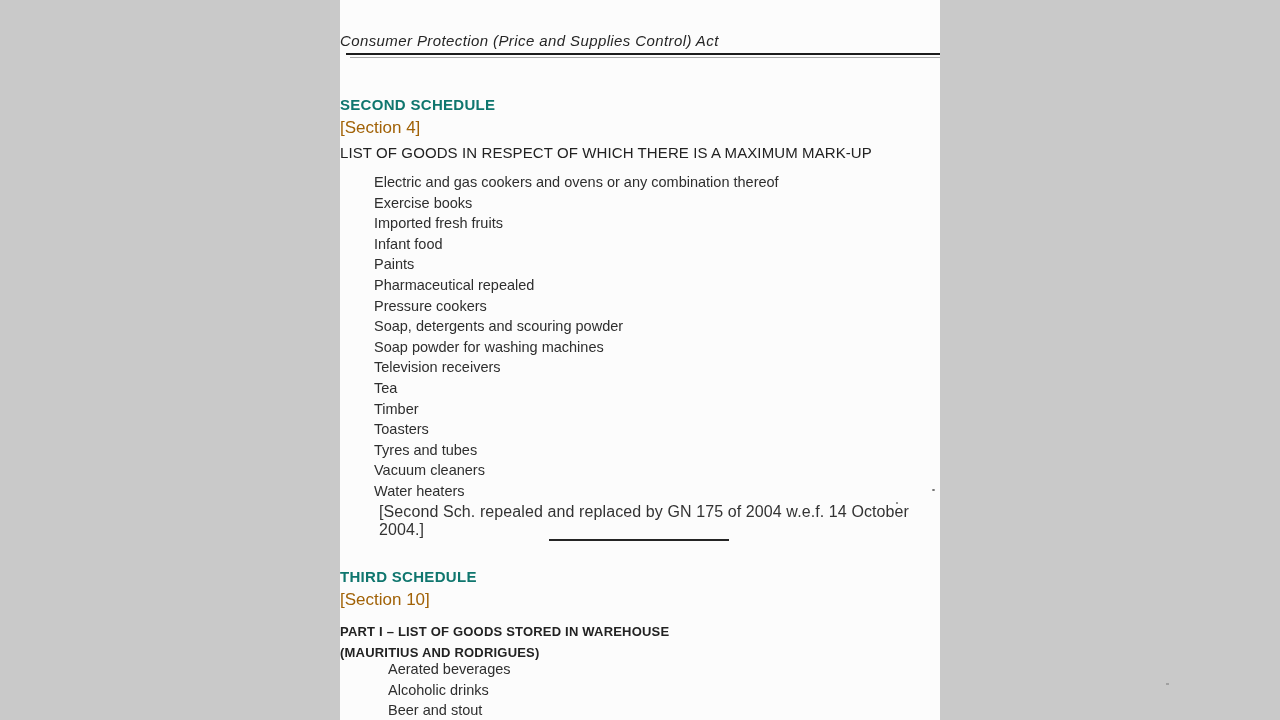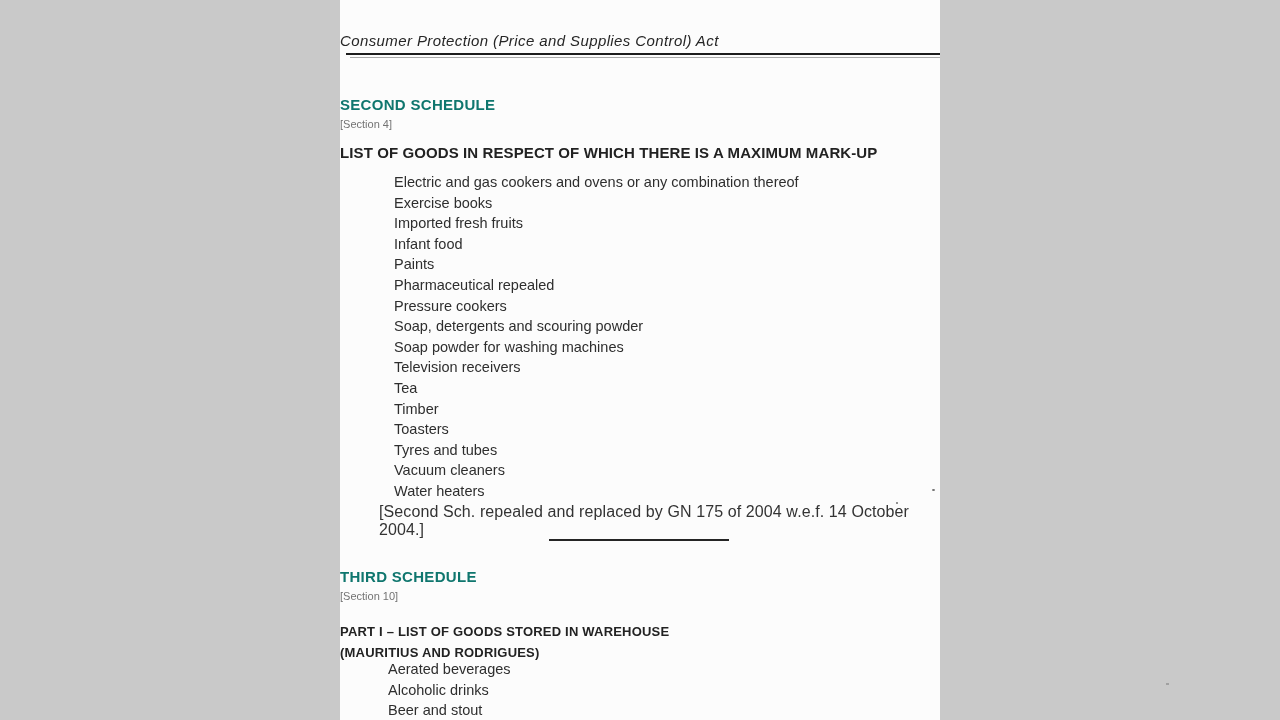--- a/index.html
+++ b/index.html
@@ -50,39 +50,39 @@
     background: #a9a9a9;
   }
   .sched-title {
     font-size: 15px;
     font-weight: bold;
     letter-spacing: 0.3px;
     color: #0f766e;
   }
   .sched2-title { top: 96px; }
   .section-ref {
-    font-size: 11px;
-    color: #737373;
+    font-size: 17px;
+    color: #a16207;
   }
   .sched2-section { top: 118px; }
   .goods-heading {
     top: 144px;
     font-size: 15px;
-    font-weight: bold;
+    font-weight: normal;
     letter-spacing: 0.1px;
     color: #222;
   }
   .goods-list {
     font-size: 14.5px;
     line-height: 20.6px;
     color: #2e2e2e;
   }
   .goods-list-1 {
     top: 172px;
-    left: 54px;
+    left: 34px;
     right: 20px;
   }
   .footnote {
     top: 503px;
     left: 39px;
     font-size: 16px;
     letter-spacing: 0.1px;
     color: #333;
   }
   .sep-rule {

